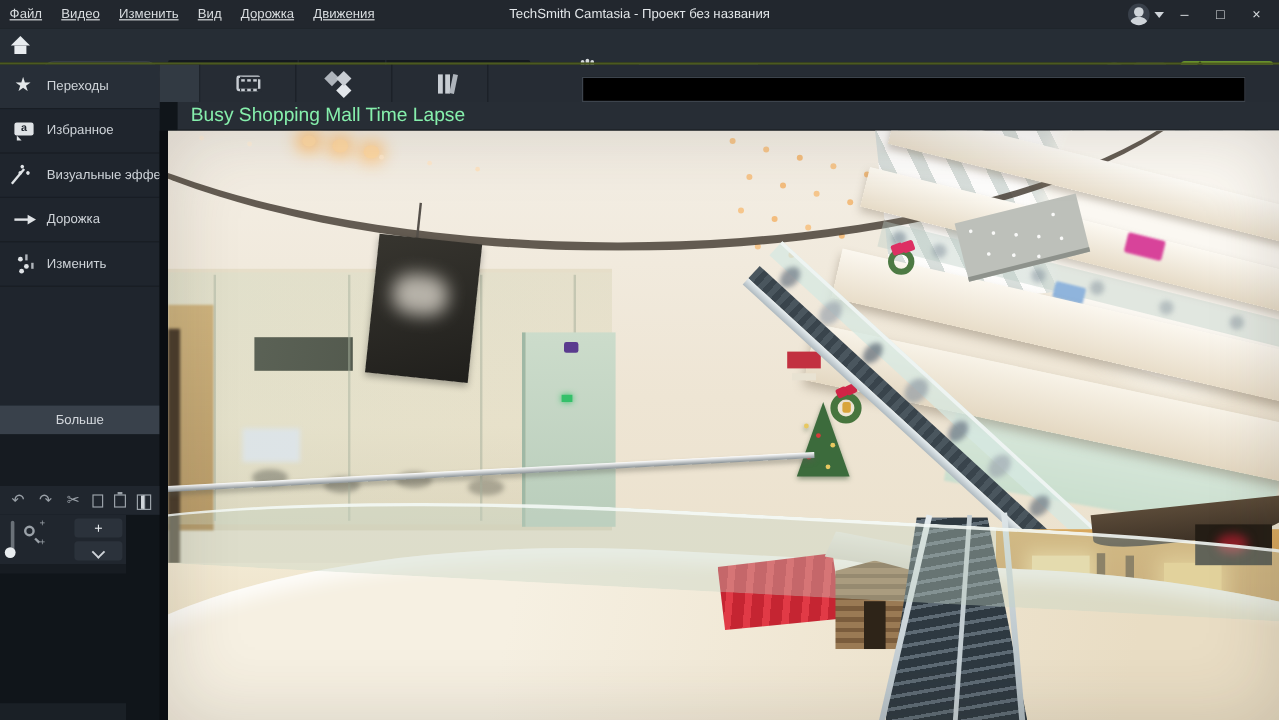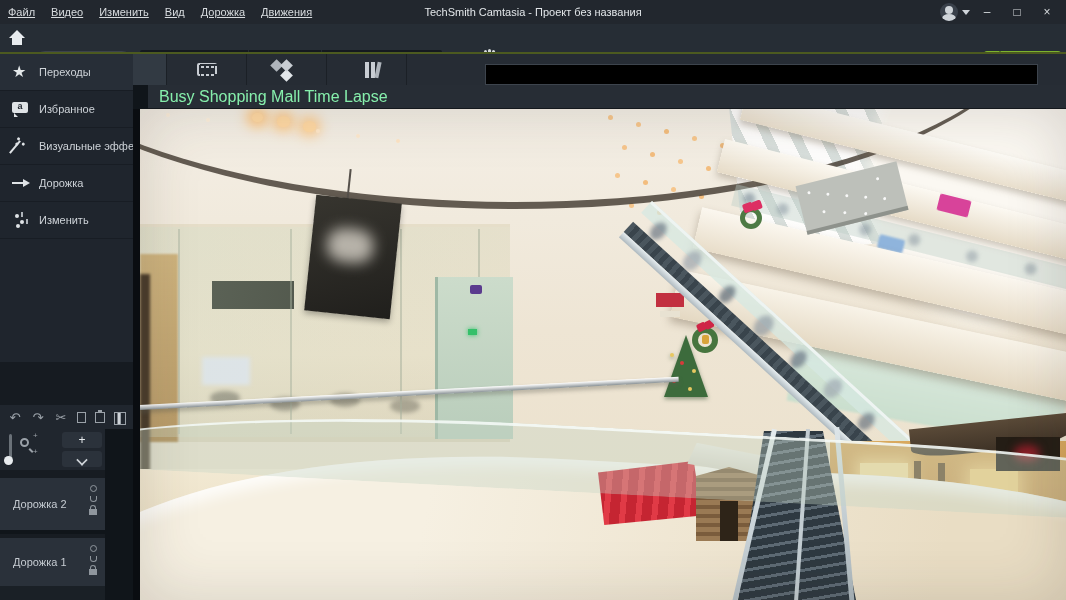--- a/index.html
+++ b/index.html
@@ -289,20 +289,21 @@
         </span>
       <span>Дорожка</span>
     </div>
     <div class="tool-item">
       <span class="ti-icon">
           <span class="motion-g"></span>
         </span>
       <span>Изменить</span>
     </div>
   </div>
+  <div class="abs more-bar">Больше</div>
   <div class="abs media-empty"></div>
 
   <div class="abs bin-row">
     <div class="bin-stub"></div>
     <div class="bin-tab">
         <span class="bfilm"></span>
       </div>
     <div class="bin-tab">
         <span class="bcubes"></span>
       </div>
@@ -328,36 +329,20 @@
   <div class="abs zoom-row">
     <div class="zslider"></div>
     <div class="zknob"></div>
     <div class="zmag"></div>
     <div class="zplus">+</div>
     <div class="zchev"></div>
   </div>
 
 
   <div class="abs tracks-gap"></div>
-  <div class="abs track-row track2">
-    <span>Дорожка 2</span>
-    <span class="track-ctrls">
-      <span class="tc-circle"></span>
-      <span class="tc-u"></span>
-      <span class="tc-lock"></span>
-    </span>
-  </div>
-  <div class="abs track-row track1">
-    <span>Дорожка 1</span>
-    <span class="track-ctrls">
-      <span class="tc-circle"></span>
-      <span class="tc-u"></span>
-      <span class="tc-lock"></span>
-    </span>
-  </div>
   <div class="abs tl-bottom"></div>
   <div class="abs edge-strip"></div>
 
   <div class="abs photo">
     <div class="abs ph-base"></div>
     <div class="abs ph-sky"></div>
     <div class="abs ph-corner"></div>
     <div class="abs ph-glow3"></div>
     <div class="abs ph-dots-l"></div>
     <div class="abs ph-dots-r"></div>

